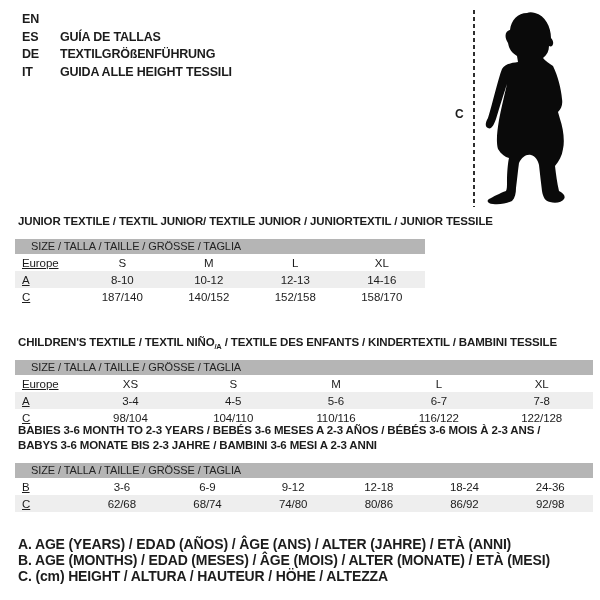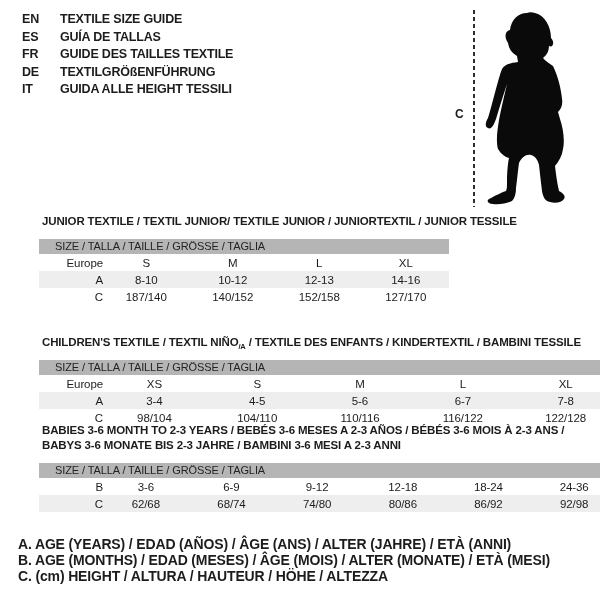--- a/index.html
+++ b/index.html
@@ -11,53 +11,48 @@
   .lang-row{display:flex;font-weight:700;font-size:12.5px;line-height:17.5px;letter-spacing:-0.2px;white-space:nowrap;}
   .lang-code{width:38px;flex:0 0 38px;}
 
   
   .dash-line{position:absolute;left:473px;top:10px;width:2px;height:197px;
     background:repeating-linear-gradient(to bottom,#2e2e2e 0 4px,transparent 4px 7px);}
   .figure-label{position:absolute;left:455px;top:107px;font-weight:700;font-size:12px;}
   .toddler-svg{position:absolute;left:485px;top:6px;}
 
   
-  .size-section{position:absolute;left:15px;margin-left:24px;}
+  .size-section{position:absolute;left:15px;}
   .s1{top:214px;width:410px;}
   .s2{top:335px;width:578px;}
   .s3{top:423px;width:578px;}
   .sec-title{font-weight:700;font-size:11.5px;line-height:15px;letter-spacing:-0.15px;margin-left:3px;white-space:nowrap;}
   .sec-title sub{font-size:7.5px;line-height:0;}
   .size-bar{margin-top:10px;height:15px;background:var(--bar,#b5b5b5);font-size:11px;line-height:15px;
     padding-left:16px;color:#232323;letter-spacing:-0.1px;}
   table.size-table{width:100%;border-collapse:collapse;table-layout:fixed;font-size:11.5px;letter-spacing:-0.1px;}
   table.size-table td{height:17px;padding:0;text-align:center;overflow:hidden;white-space:nowrap;}
-  table.size-table td.rowlabel{text-align:right;padding-left:7px;width:57px;}
+  table.size-table td.rowlabel{text-align:left;padding-left:7px;width:57px;text-decoration:underline;}
   table.size-table tr.shaded{background:var(--shade,#eeeeee);}
 
   
   .footnotes{position:absolute;left:18px;top:536px;font-weight:700;font-size:14px;line-height:16px;letter-spacing:-0.15px;white-space:nowrap;}
 </style>
 </head>
 <body style="--bar: #b5b5b5; --shade: #eeeeee; --text: #1c1c1c;">
 
 <div class="canvas">
 
   <div class="lang-list">
       <div class="lang-row">
         <span class="lang-code">EN</span>
-        <span>TEXTILE SIZE GUIDE</span>
       </div>
       <div class="lang-row">
         <span class="lang-code">ES</span>
         <span>GUÍA DE TALLAS</span>
-      </div>
-      <div class="lang-row">
-        <span class="lang-code">FR</span>
-        <span>GUIDE DES TAILLES TEXTILE</span>
       </div>
       <div class="lang-row">
         <span class="lang-code">DE</span>
         <span>TEXTILGRÖßENFÜHRUNG</span>
       </div>
       <div class="lang-row">
         <span class="lang-code">IT</span>
         <span>GUIDA ALLE HEIGHT TESSILI</span>
       </div>
     </div>
@@ -123,21 +118,21 @@
             <td>8-10</td>
             <td>10-12</td>
             <td>12-13</td>
             <td>14-16</td>
           </tr>
           <tr>
             <td class="rowlabel">C</td>
             <td>187/140</td>
             <td>140/152</td>
             <td>152/158</td>
-            <td>127/170</td>
+            <td>158/170</td>
           </tr>
         </tbody>
       </table>
   </section>
 
   <section class="size-section s2">
     <div class="sec-title">
         <div><span>CHILDREN'S TEXTILE / TEXTIL NIÑO</span><sub>/A</sub><span> / TEXTILE DES ENFANTS / KINDERTEXTIL / BAMBINI TESSILE</span></div>
       </div>
     <div class="size-bar"><span>SIZE / TALLA / TAILLE / GRÖSSE / TAGLIA</span></div>

